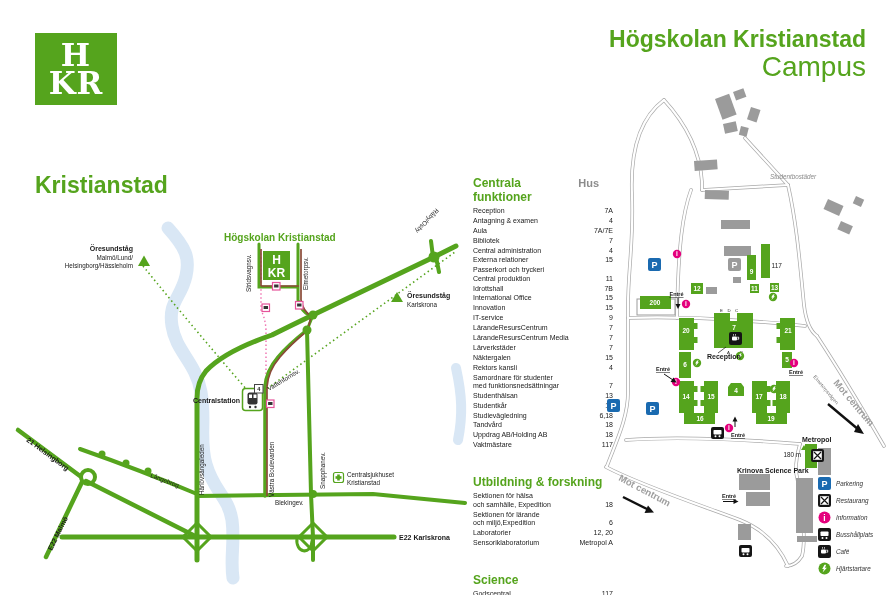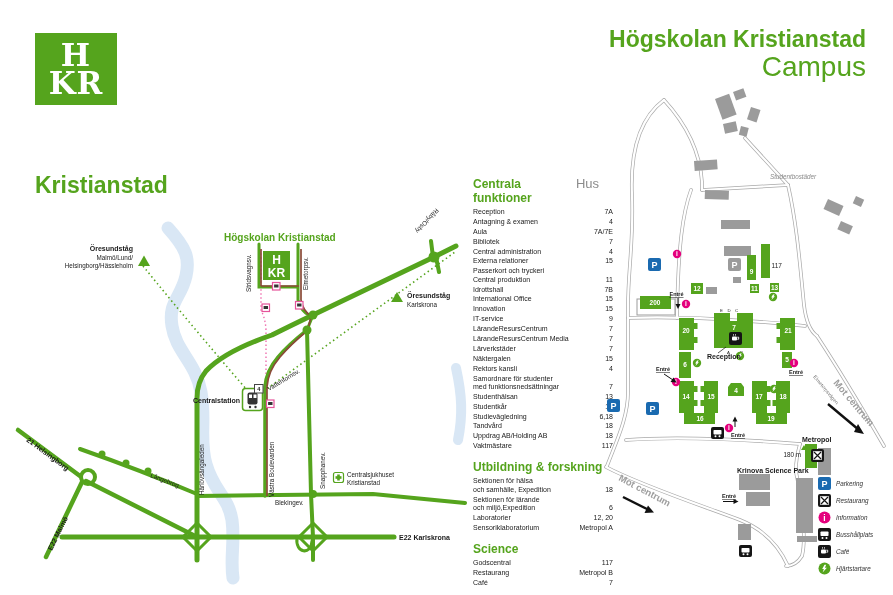--- a/index.html
+++ b/index.html
@@ -24,23 +24,23 @@
   .blk{fill:#1a1a1a;}
   .lbl{fill:#1a1a1a;font-size:6.3px;}
   .lblb{fill:#1a1a1a;font-size:7px;font-weight:bold;}
   .lblg{fill:#55a41d;font-size:10px;font-weight:bold;}
   .gray-it{fill:#8a8a8a;font-size:6.3px;font-style:italic;}
   .motc{fill:#9e9e9e;font-size:9.5px;font-weight:bold;}
   .entre{fill:#1a1a1a;font-size:5.5px;font-weight:bold;}
   
   #directory{position:absolute;left:473px;top:176px;width:140px;font-size:7px;}
   .dir-head{display:flex;justify-content:space-between;align-items:baseline;margin-bottom:3px;}
-  .dir-head.second{margin-top:10px;}
+  .dir-head.second{margin-top:26px;}
   .dir-title{color:#55a41d;font-weight:bold;font-size:12px;}
-  .dir-hus{color:#8c8c8c;font-weight:normal;font-size:13px;padding-right:14px;}
+  .dir-hus{color:#8c8c8c;font-weight:bold;font-size:11px;padding-right:14px;}
   .dir-row{display:flex;justify-content:space-between;align-items:flex-end;margin-bottom:1.6px;}
   .dir-name{white-space:pre-line;line-height:8.3px;}
   .dir-val{text-align:right;line-height:8.3px;min-width:30px;}
   
   #legend{position:absolute;left:818px;top:477px;width:75px;}
   .lg-row{display:flex;align-items:center;margin-bottom:4px;height:13px;}
   .lg-icon{width:13px;height:13px;margin-right:5px;flex:0 0 13px;}
   .lg-label{font-size:6.3px;font-style:italic;color:#333;white-space:nowrap;}
 </style>
 </head>

